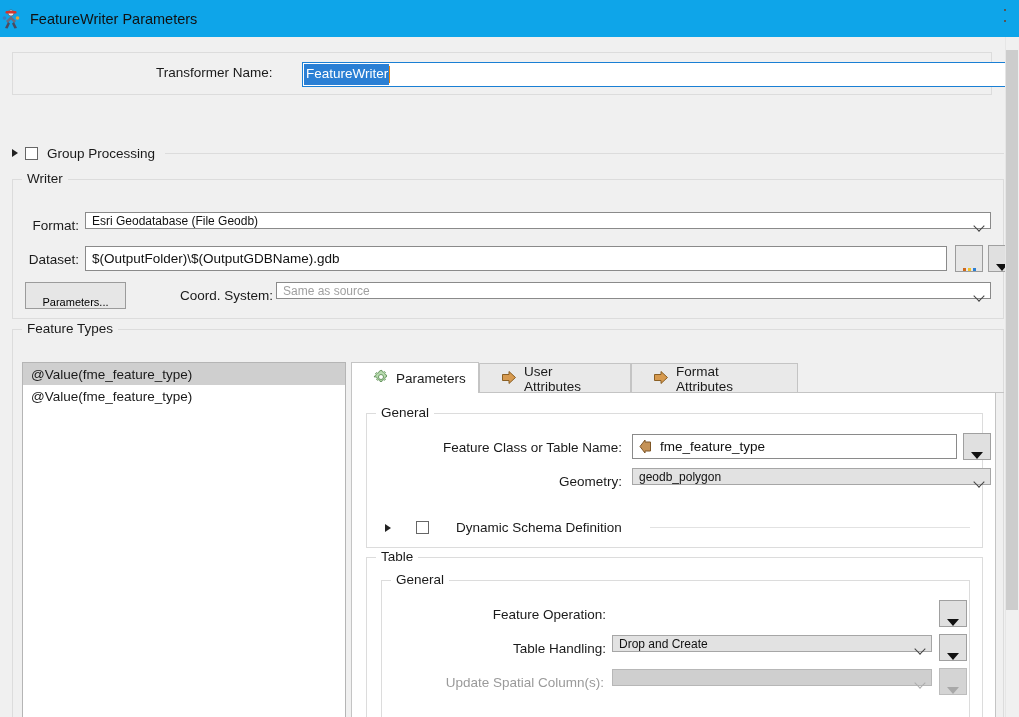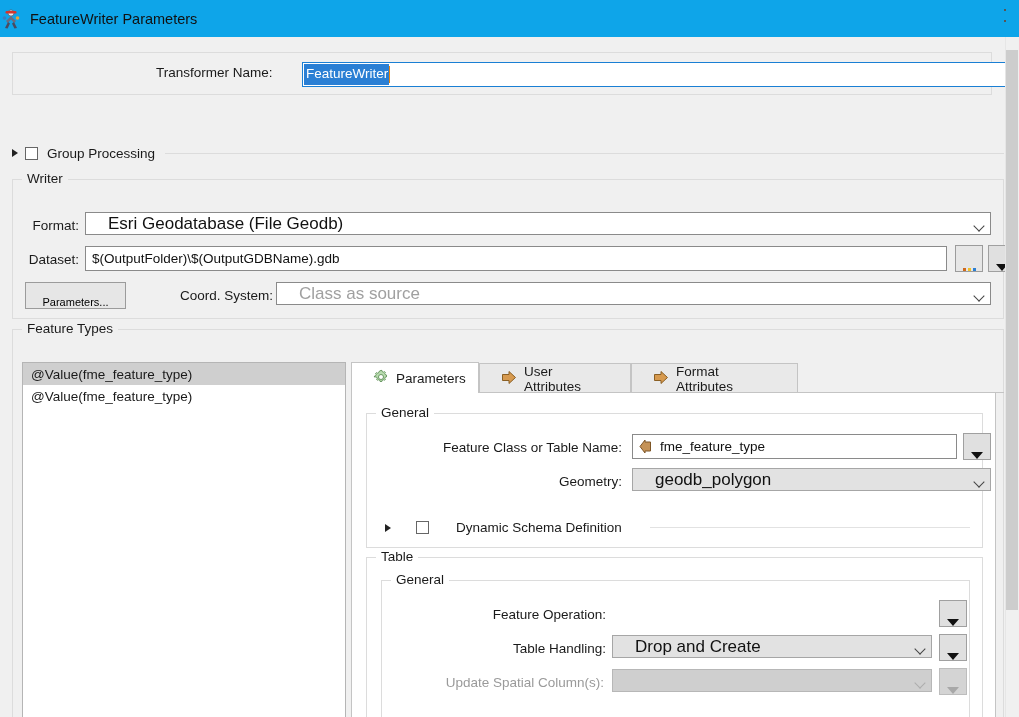--- a/index.html
+++ b/index.html
@@ -79,22 +79,22 @@
 
   .lbl { position:absolute; font-size:13.5px; text-align:right; }
   .lbl.dis { color:#9a9a9a; }
 
   
   .field {
     position:absolute; height:25px; background:#ffffff; border:1px solid #8a8a8a;
     display:flex; align-items:center; padding:0 6px; font-size:13.5px; color:#111;
   }
   .combo {
-    position:absolute; height:23px; background:#ffffff; border:1px solid #8a8a8a;
-    display:flex; align-items:center; padding:0 22px; font-size:17px; color:#111;
+    position:absolute; height:17px; background:#ffffff; border:1px solid #8a8a8a;
+    display:flex; align-items:center; padding:0 6px; font-size:12px; color:#111;
   }
   .combo.grey { background:#e2e2e2; border-color:#a6a6a6; }
   .combo.disabled { background:#cfcfcf; border-color:#b7b7b7; color:#9a9a9a; }
   .combo .chev {
     position:absolute; right:7px; top:9px; width:8px;height:8px;
     border-left:1.6px solid #444; border-bottom:1.6px solid #444;
     transform: rotate(-45deg);
   }
   .combo.disabled .chev { border-color:#adadad; }
 
@@ -217,21 +217,21 @@
       </div>
       <div class="btn dropbtn" style="left:975px; top:65px; width:28px; height:27px;">
         <span class="dn-tri"></span>
       </div>
 
       <div class="btn" style="left:12px; top:102px; width:101px; height:27px;">
         <span>Parameters...</span>
       </div>
       <span class="lbl" style="left:150px; top:108px; width:110px;">Coord. System:</span>
       <div class="combo" style="left:263px; top:102px; width:715px;">
-        <span style="color:#a0a0a0">Class as source</span>
+        <span style="color:#a0a0a0">Same as source</span>
         <span class="chev"></span>
       </div>
     </div>
 
     <div class="gbox" id="ft-box">
       <span class="legend">Feature Types</span>
     </div>
 
     <div class="ft-list">
       <div class="ft-item selected">

